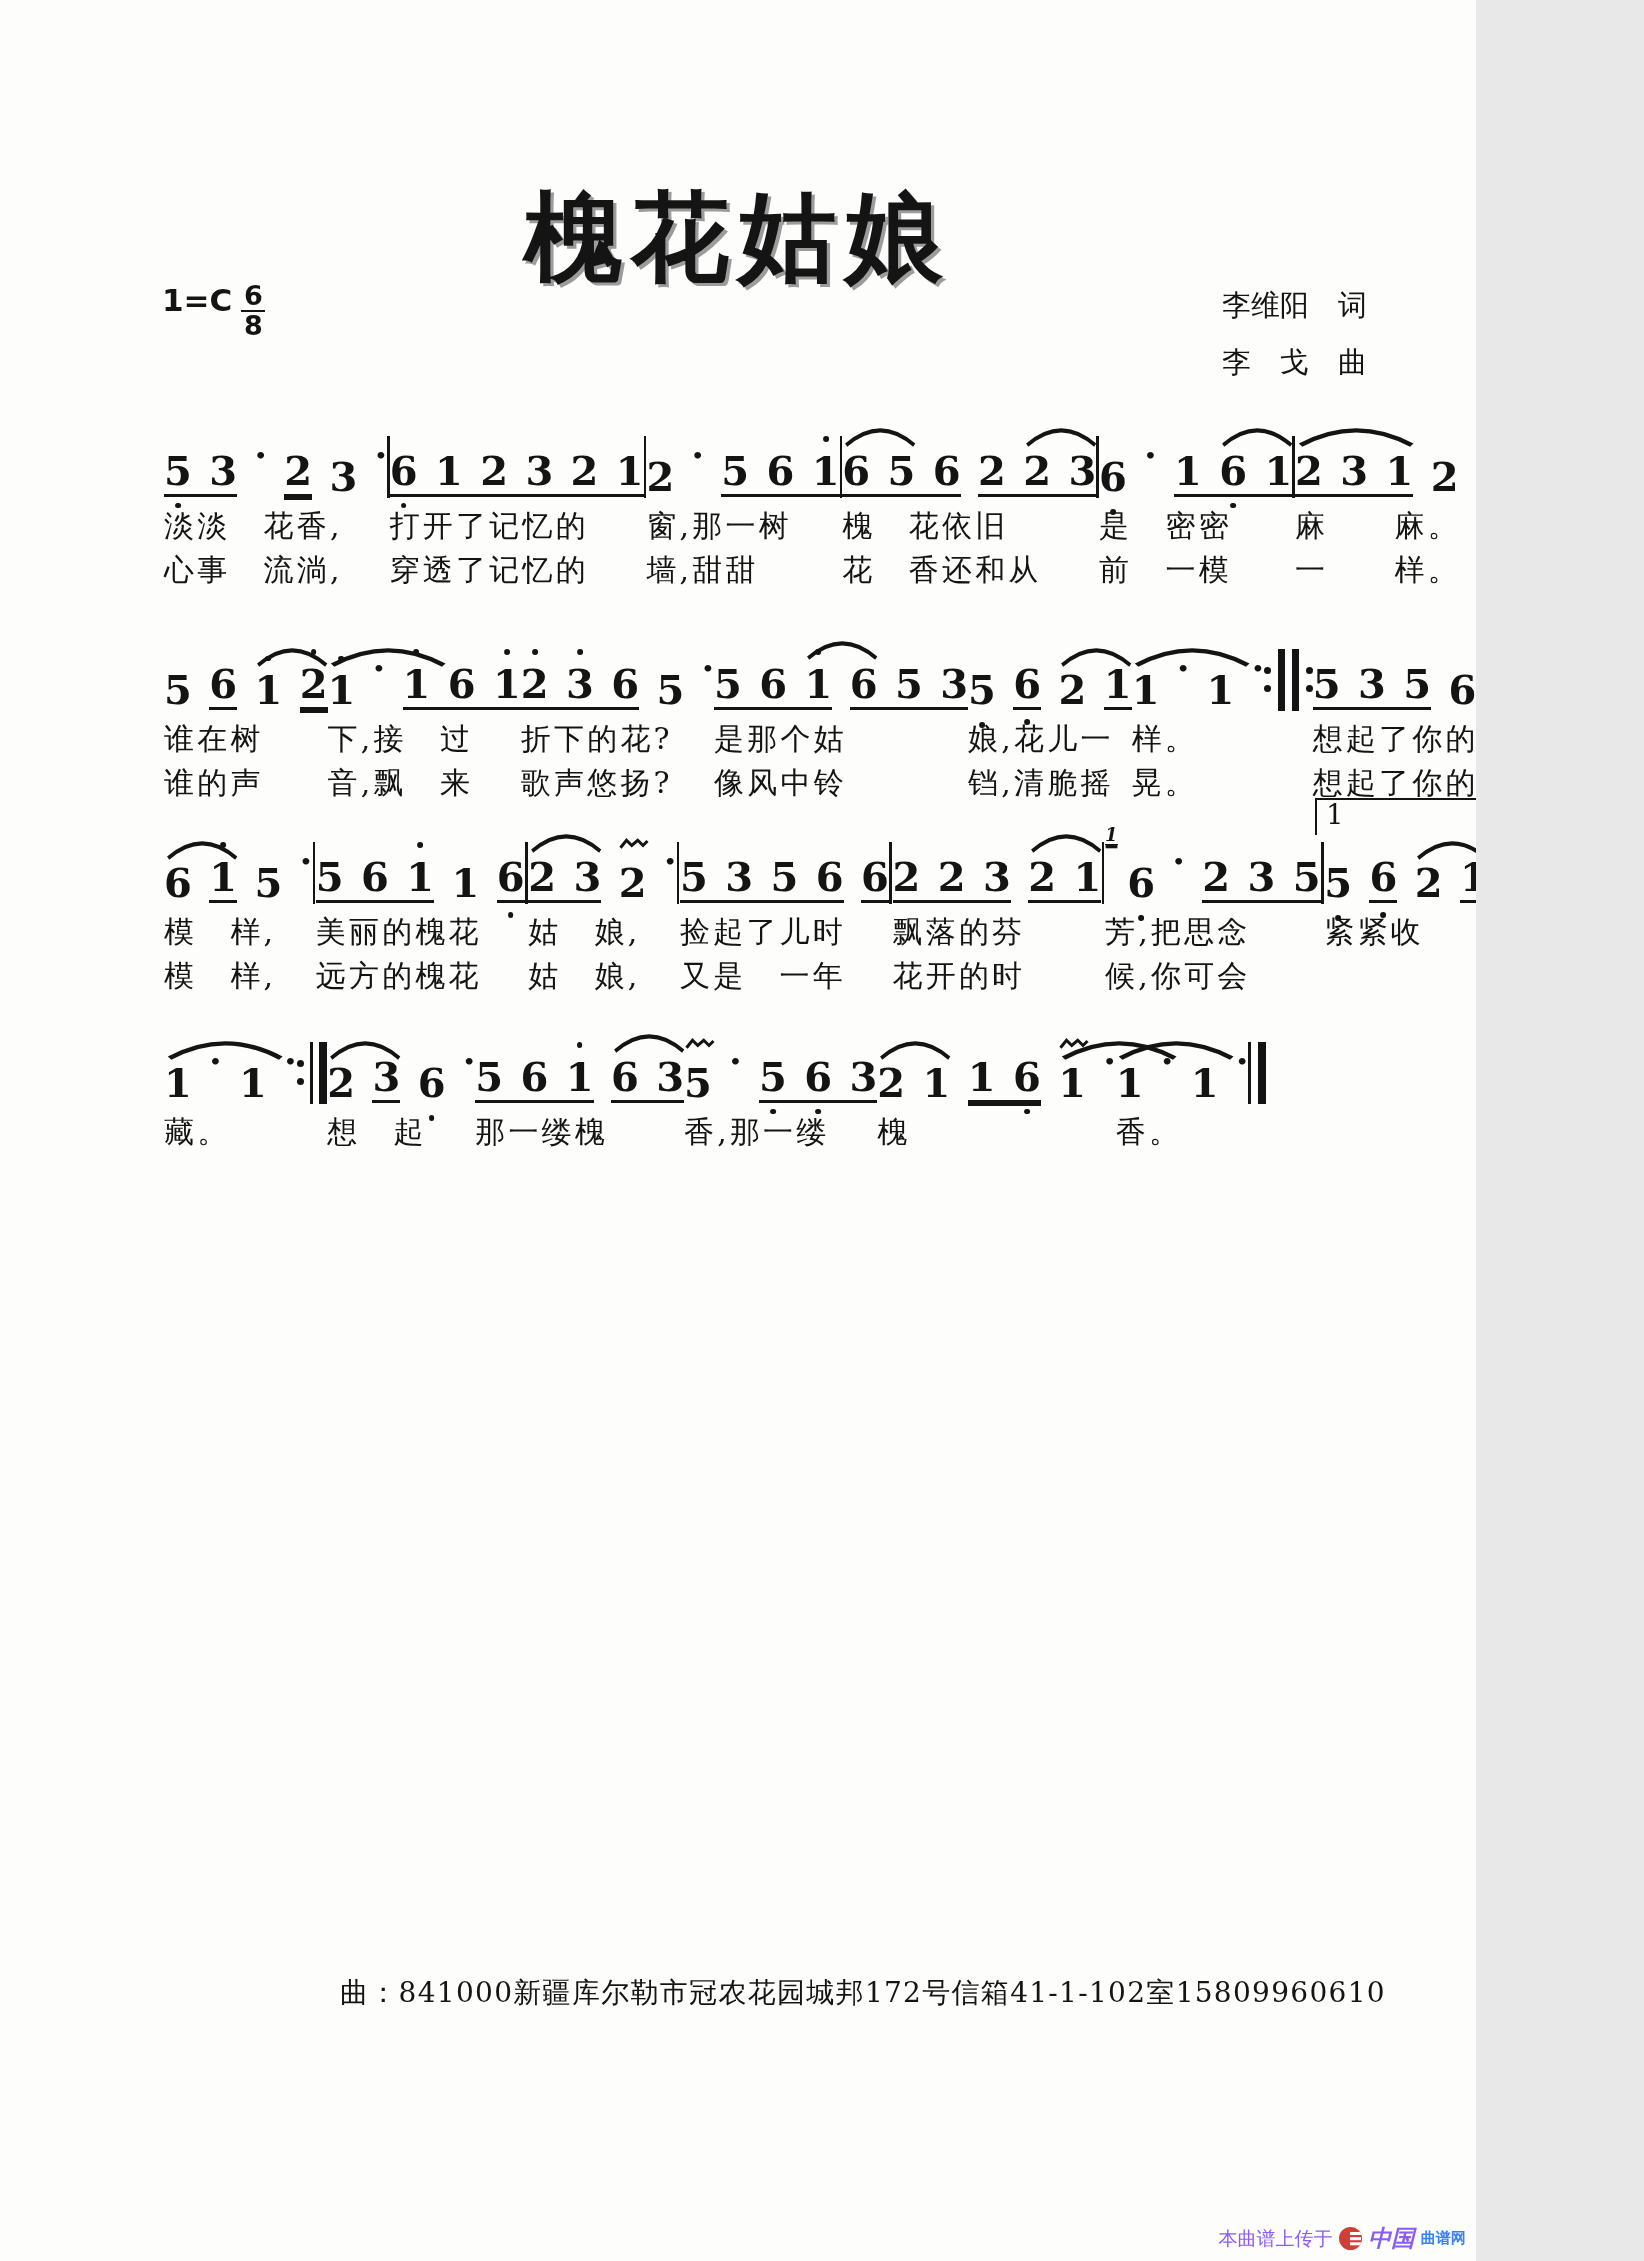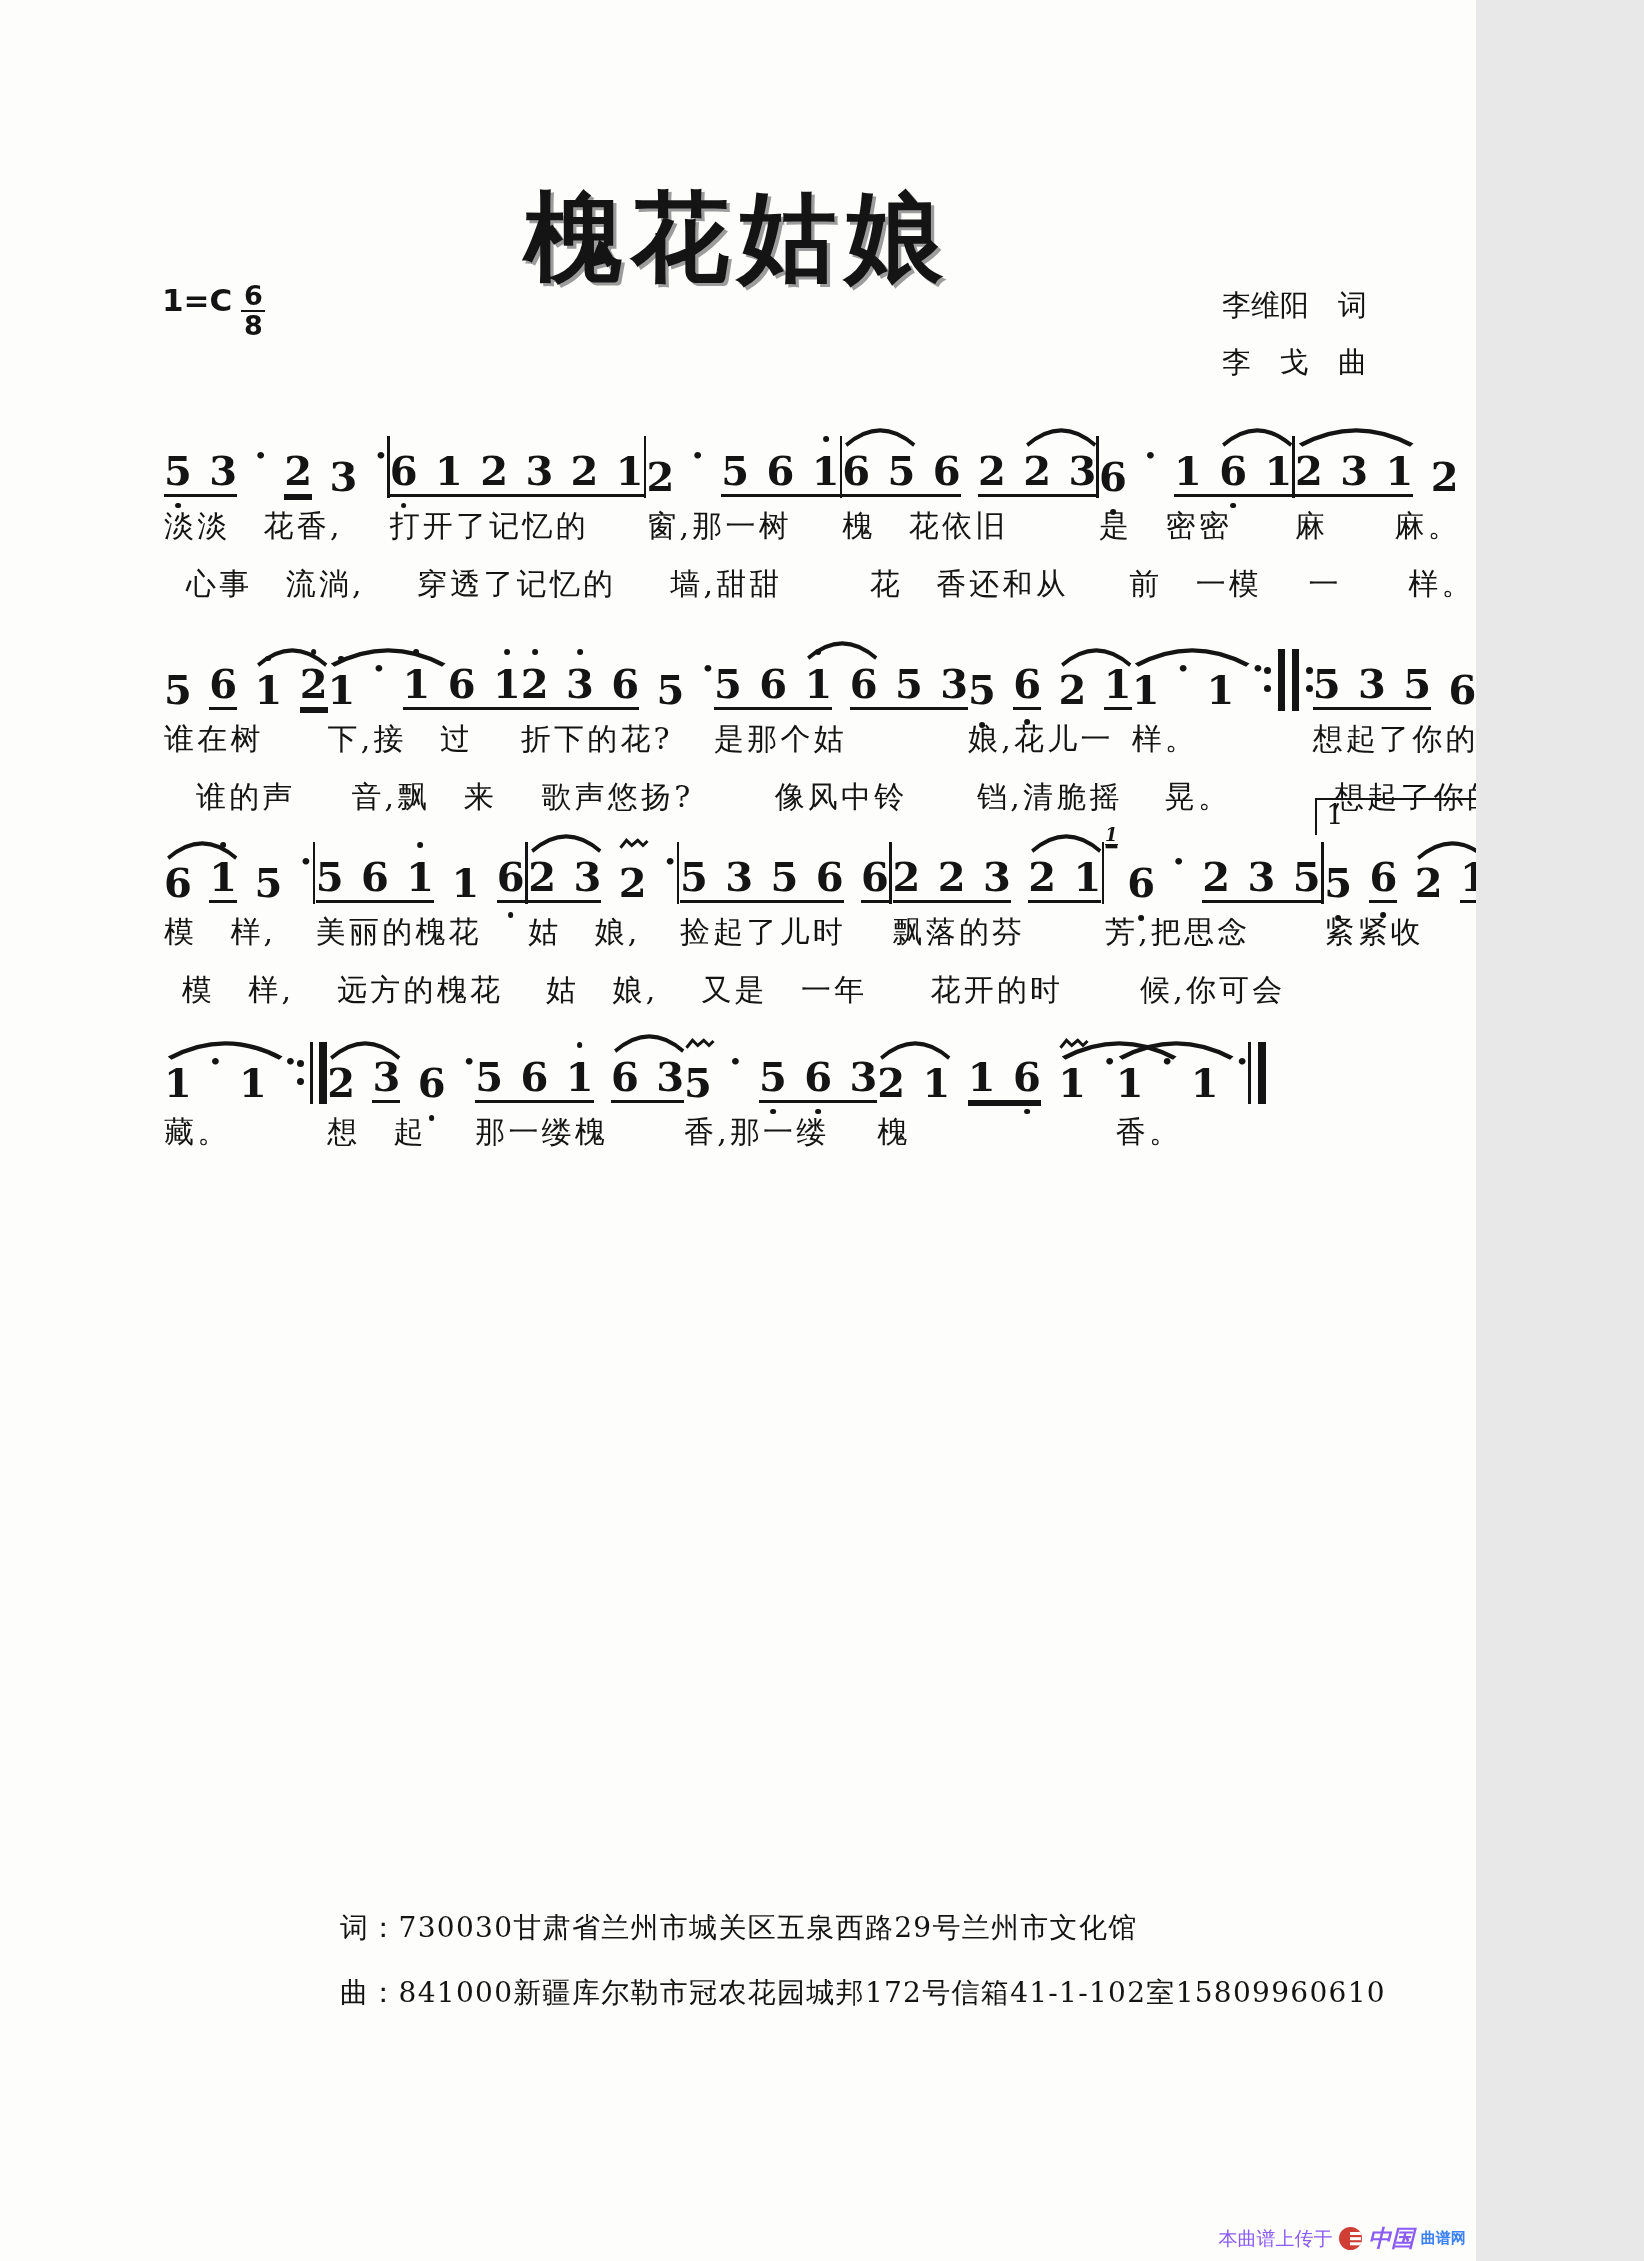--- a/index.html
+++ b/index.html
@@ -32,21 +32,21 @@
   .tk.g{font-size:18px;align-self:flex-start;transform:translateY(-13px);margin-right:-7.7px;
         border-bottom:1.9px solid #141414;box-shadow:0 3.9px 0 -0.6px #141414;font-style:italic;}
   .hi{position:absolute;top:-0.36em;left:50%;transform:translateX(-50%);
       width:5.8px;height:5.8px;border-radius:50%;background:#141414;}
   .lo{position:absolute;bottom:-0.44em;left:50%;transform:translateX(-50%);
       width:5.8px;height:5.8px;border-radius:50%;background:#141414;}
   svg.arc{position:absolute;top:-0.66em;left:6%;height:0.55em;overflow:visible;}
   svg.morn{position:absolute;top:-0.62em;left:2%;width:0.75em;height:0.3em;}
   .lyr{white-space:pre;font-size:30px;line-height:1.28;letter-spacing:3.2px;}
   .lyrA{margin-top:10px;}
-  .lyrB{margin-top:20px;text-align:center;}
+  .lyrB{margin-top:6px;}
   .bar{width:2.6px;height:62px;background:#141414;align-self:flex-start;margin-top:2.6px;}
   .barwrap{display:flex;align-items:center;gap:6.4px;height:62px;align-self:flex-start;margin-top:2.6px;}
   .rdots{display:flex;flex-direction:column;gap:10.3px;}
   .rdots i{width:7px;height:7px;border-radius:50%;background:#141414;}
   .thick{width:7.7px;height:62px;background:#141414;}
   .thin{width:3.2px;height:62px;background:#141414;}
   .volta{position:absolute;top:-41px;left:-9px;right:-3.9px;height:34px;
          border-top:2.6px solid #141414;border-left:2.6px solid #141414;
          font-size:27px;font-weight:400;padding:1.3px 0 0 9px;line-height:1;}
   
@@ -496,21 +496,20 @@
           </div>
           <div class="lyr lyrA">香。</div>
         </div>
         <span class="barwrap">
           <span class="thin"></span>
           <span class="thick"></span>
         </span>
       </div>
     </div>
 
-  <div class="addr" style="top:1909px">词：730030甘肃省兰州市城关区五泉西路29号兰州市文化馆</div>
   <div class="addr" style="top:1974px">曲：841000新疆库尔勒市冠农花园城邦172号信箱41-1-102室15809960610</div>
 
   <div class="wm">
     <span class="wm-pre">本曲谱上传于</span>
     <span class="wm-icon">
         <i></i>
       </span>
     <span class="wm-cn">中国</span>
     <span class="wm-qp">曲谱网</span>
   </div>

